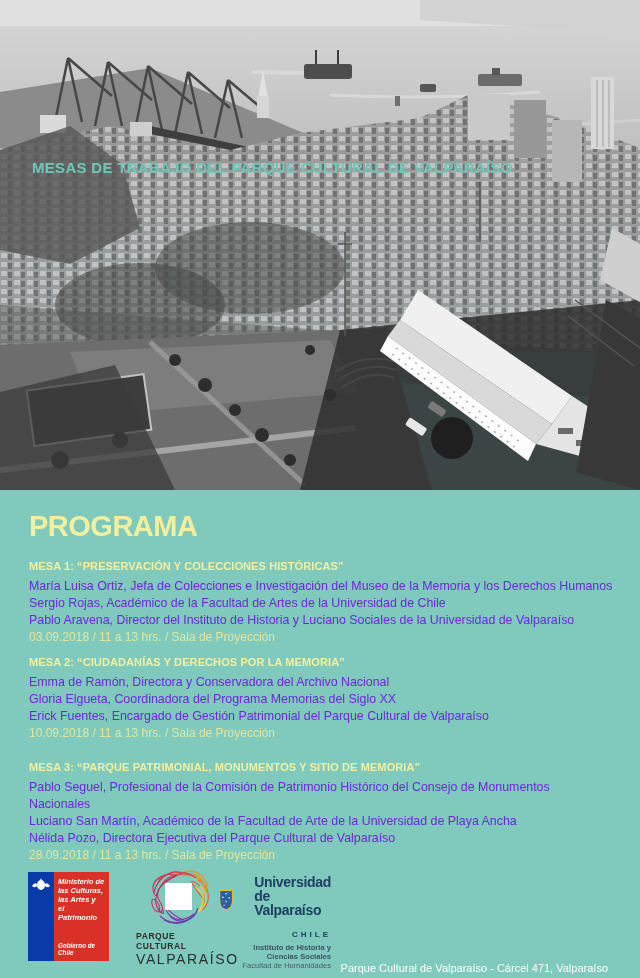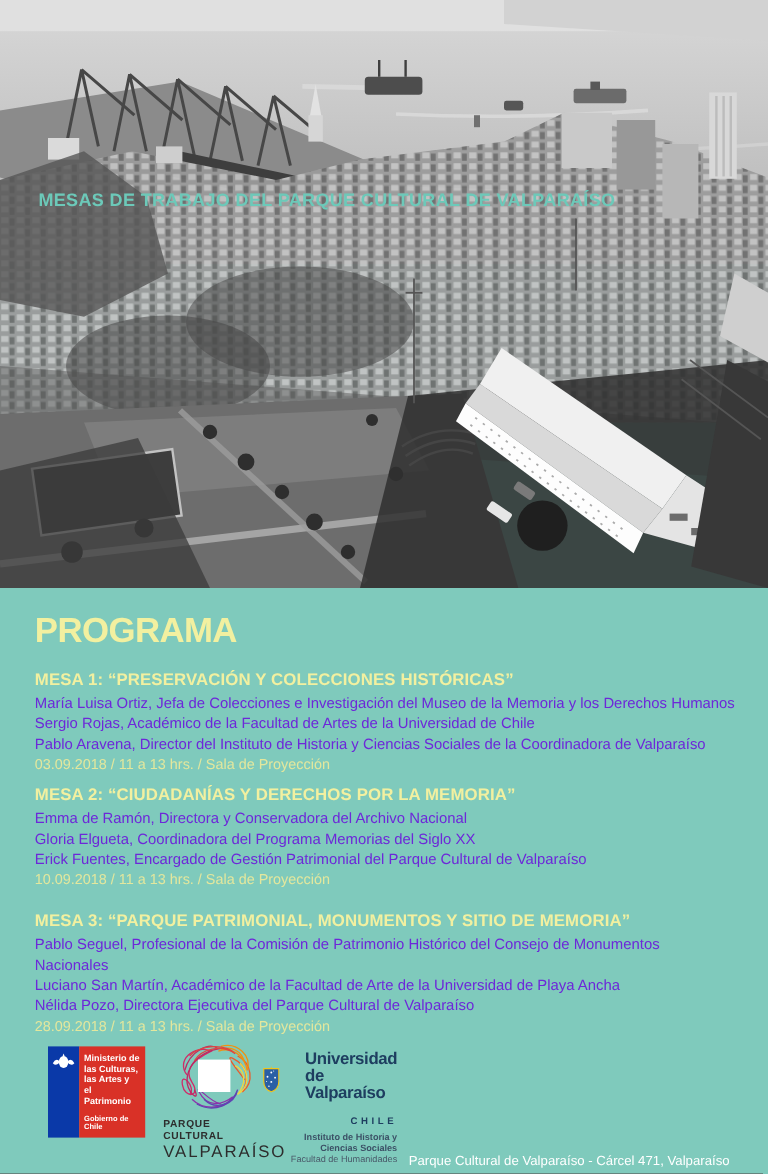--- a/index.html
+++ b/index.html
@@ -24,29 +24,29 @@
   
   .program-title {
     position:absolute; left:29px; top:510px;
     color:#f2f0a0; font-size:29px; font-weight:bold; letter-spacing:-.5px;
   }
   .session { position:absolute; left:29px; width:585px; }
   .session.m1 { top:557px; }
   .session.m2 { top:653px; }
   .session.m3 { top:758px; }
   .session h3 {
-    color:#f2f0a0; font-size:14px; font-weight:bold; letter-spacing:.1px;
+    color:#f2f0a0; font-size:11px; font-weight:bold; letter-spacing:.1px;
     line-height:18px;
   }
   .speakers { margin-top:3px; }
   .speaker { color:#6d28d9; font-size:12.4px; line-height:17px; }
   .schedule { margin-top:1px; color:#e3e79d; font-size:12px; line-height:15px; }
   
   .logo { position:absolute; }
-  .min-logo { left:40px; top:872px; width:81px; height:76px; display:flex; }
+  .min-logo { left:28px; top:872px; width:81px; height:89px; display:flex;font-style:italic; }
   .min-blue { width:26px; background:#0a39a8; position:relative; }
   .min-emblem { position:absolute; top:5px; left:3px; width:20px; height:16px; }
   .min-red { flex:1; background:#d93127; position:relative; padding:5px 4px; }
   .min-text { color:#fff; font-size:7.5px; font-weight:bold; line-height:9px; white-space:pre-line; }
   .min-gob { position:absolute; bottom:5px; left:4px; color:#fff; font-size:6.3px; font-weight:bold; }
   .pcv-logo { left:136px; top:866px; width:86px; text-align:left; }
   .pcv-scribble { width:70px; height:62px; margin:0 auto; position:relative; }
   .pcv-square { position:absolute; left:21px; top:17px; width:27px; height:27px; background:#fff; }
   .pcv-line1 { margin-top:3px; color:#2d2d2d; font-size:8.5px; font-weight:bold; letter-spacing:.6px; }
   .pcv-line2 { color:#2d2d2d; font-size:14px; letter-spacing:1.6px; }
@@ -188,21 +188,21 @@
     <div class="kicker">MESAS DE TRABAJO DEL PARQUE CULTURAL DE VALPARAÍSO</div>
   </div>
 
   <h2 class="program-title">PROGRAMA</h2>
 
   <div class="session m1">
     <h3>MESA 1: “PRESERVACIÓN Y COLECCIONES HISTÓRICAS”</h3>
     <div class="speakers">
       <div class="speaker">María Luisa Ortiz, Jefa de Colecciones e Investigación del Museo de la Memoria y los Derechos Humanos</div>
       <div class="speaker">Sergio Rojas, Académico de la Facultad de Artes de la Universidad de Chile</div>
-      <div class="speaker">Pablo Aravena, Director del Instituto de Historia y Ciencias Sociales de la Coordinadora de Valparaíso</div>
+      <div class="speaker">Pablo Aravena, Director del Instituto de Historia y Luciano Sociales de la Universidad de Valparaíso</div>
     </div>
     <div class="schedule">03.09.2018 / 11 a 13 hrs. / Sala de Proyección</div>
   </div>
 
   <div class="session m2">
     <h3>MESA 2: “CIUDADANÍAS Y DERECHOS POR LA MEMORIA”</h3>
     <div class="speakers">
       <div class="speaker">Emma de Ramón, Directora y Conservadora del Archivo Nacional</div>
       <div class="speaker">Gloria Elgueta, Coordinadora del Programa Memorias del Siglo XX</div>
       <div class="speaker">Erick Fuentes, Encargado de Gestión Patrimonial del Parque Cultural de Valparaíso</div>

